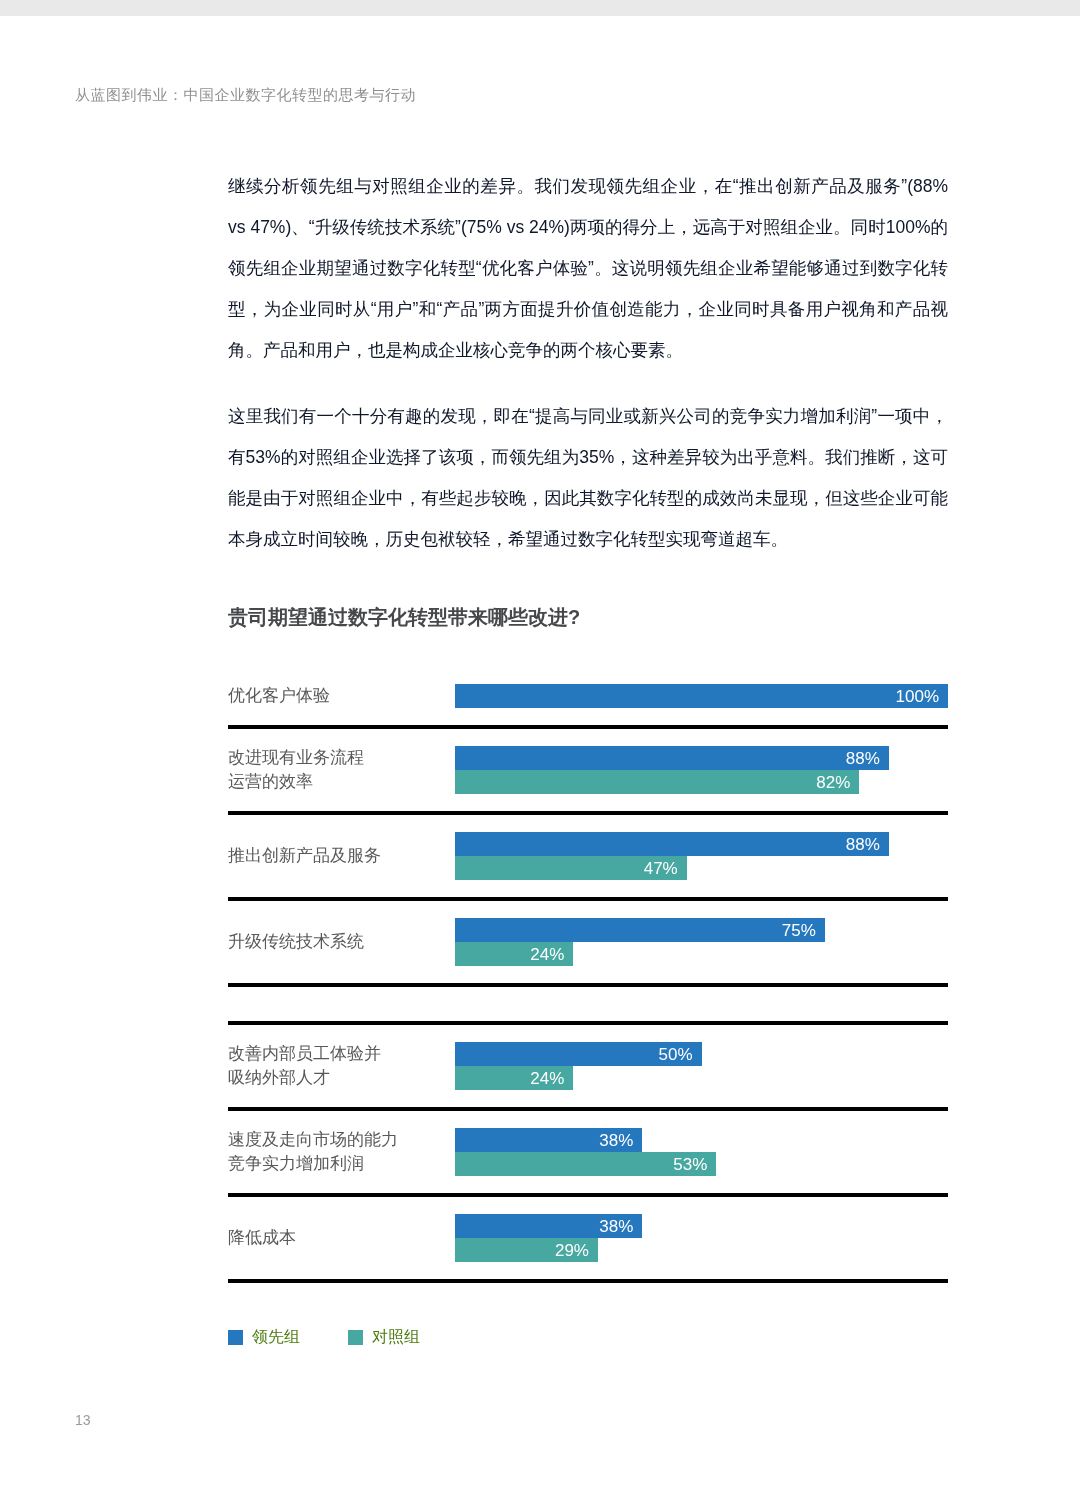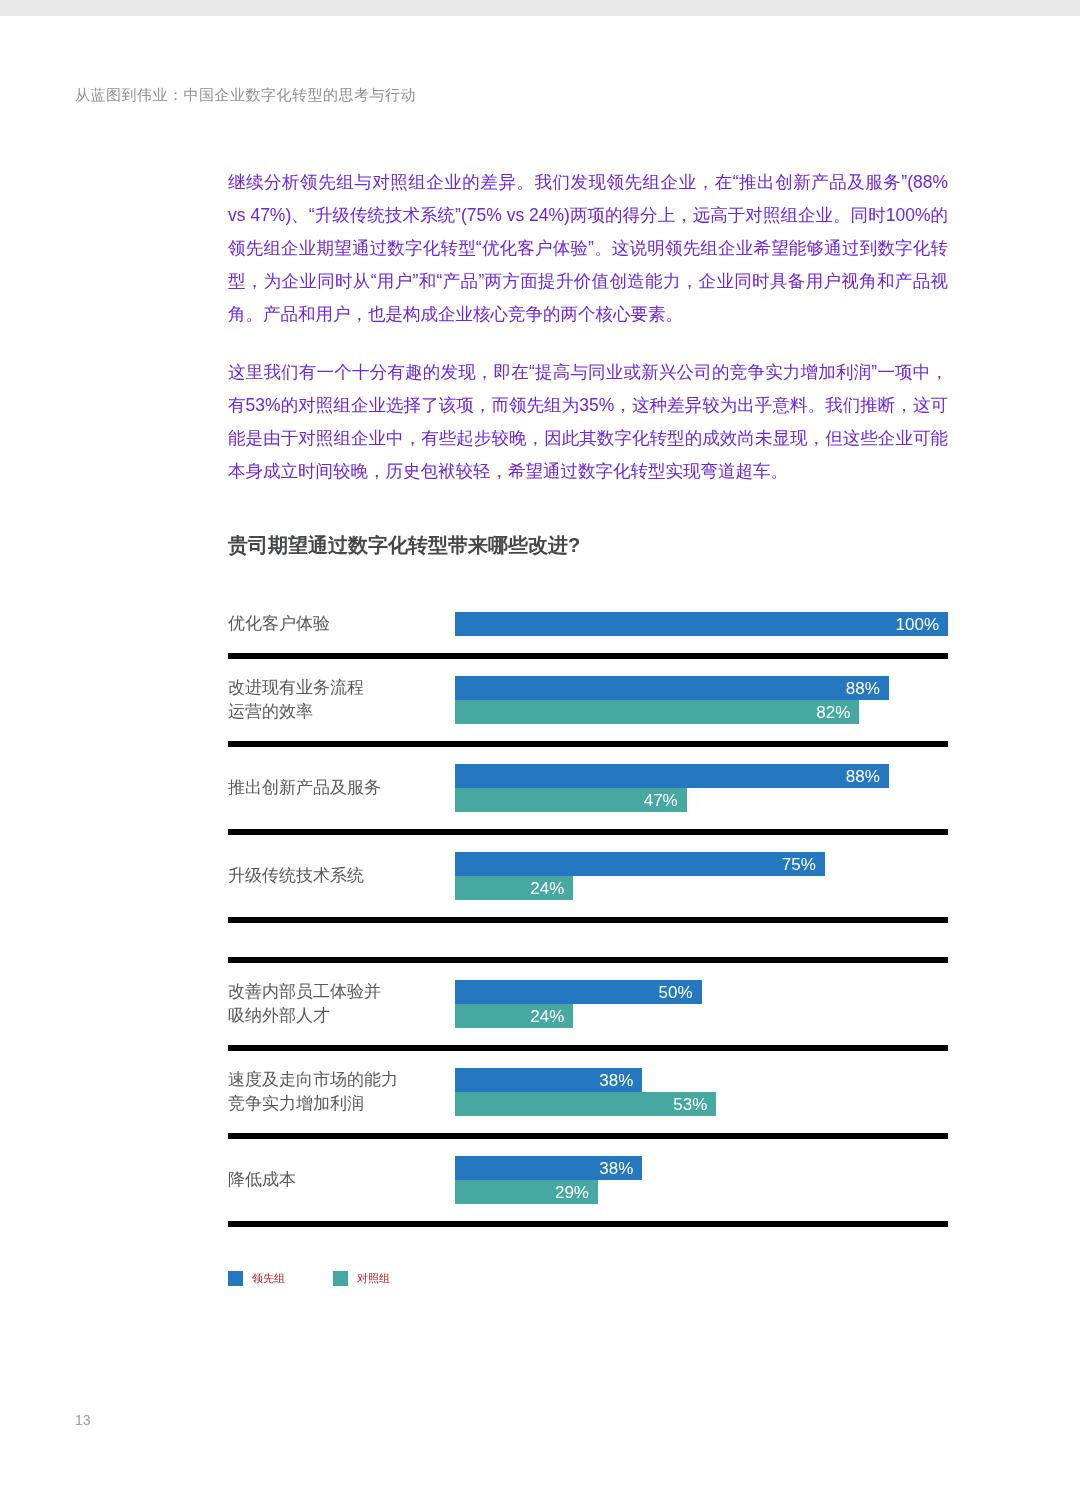--- a/index.html
+++ b/index.html
@@ -9,49 +9,49 @@
     font-family:"Liberation Sans","DejaVu Sans",sans-serif;
   }
   .doc-header{
     position:absolute;left:75px;top:70px;
     font-size:15px;color:#8f9093;letter-spacing:0.5px;
   }
   .content{
     position:absolute;left:228px;top:150px;width:720px;
   }
   .para{
-    font-size:17.5px;line-height:33px;color:#6d28d9;
+    font-size:17.5px;line-height:41px;color:#0f172a;
     text-align:justify;margin:0 0 25px 0;
   }
   .chart-title{
     font-size:20px;font-weight:600;color:#47484b;
     margin-top:44px;margin-bottom:36px;
   }
   .chart-row{
     display:flex;align-items:center;
-    padding:17px 0;border-bottom:6px solid #000000;
+    padding:17px 0;border-bottom:4px solid #000000;
   }
   .chart-label{
     width:227px;flex:0 0 227px;box-sizing:border-box;padding-right:18px;
     font-size:17px;line-height:24px;color:#58595b;white-space:pre-line;
   }
   .bar-area{flex:1 1 auto;min-width:0;}
   .bar{
     height:24px;display:flex;align-items:center;justify-content:flex-end;
     box-sizing:border-box;padding-right:9px;min-width:2px;
   }
   .bar-value{
     color:#ffffff;font-size:17px;line-height:1;white-space:nowrap;text-align:right;
   }
   .legend{
     margin-top:44px;display:flex;align-items:center;gap:48px;
   }
   .legend-item{display:flex;align-items:center;gap:9px;}
   .legend-swatch{width:15px;height:15px;flex:0 0 15px;}
-  .legend-label{font-size:11px;color:#b91c1c;}
+  .legend-label{font-size:16px;color:#4d7c0f;}
   .page-number{
     position:absolute;left:75px;top:1396px;
     font-size:14px;color:#9a9b9e;
   }
 </style>
 </head>
 <body>
 
 <div class="page">
 

